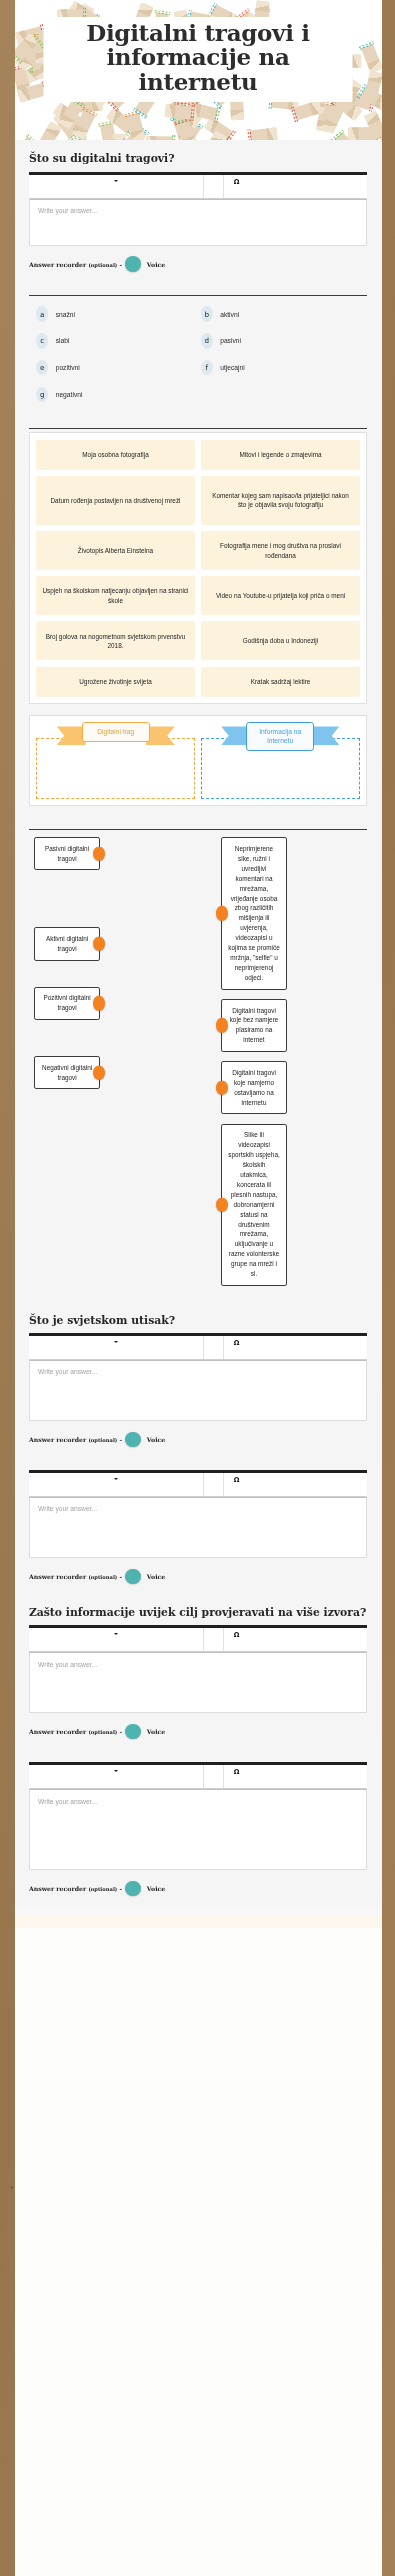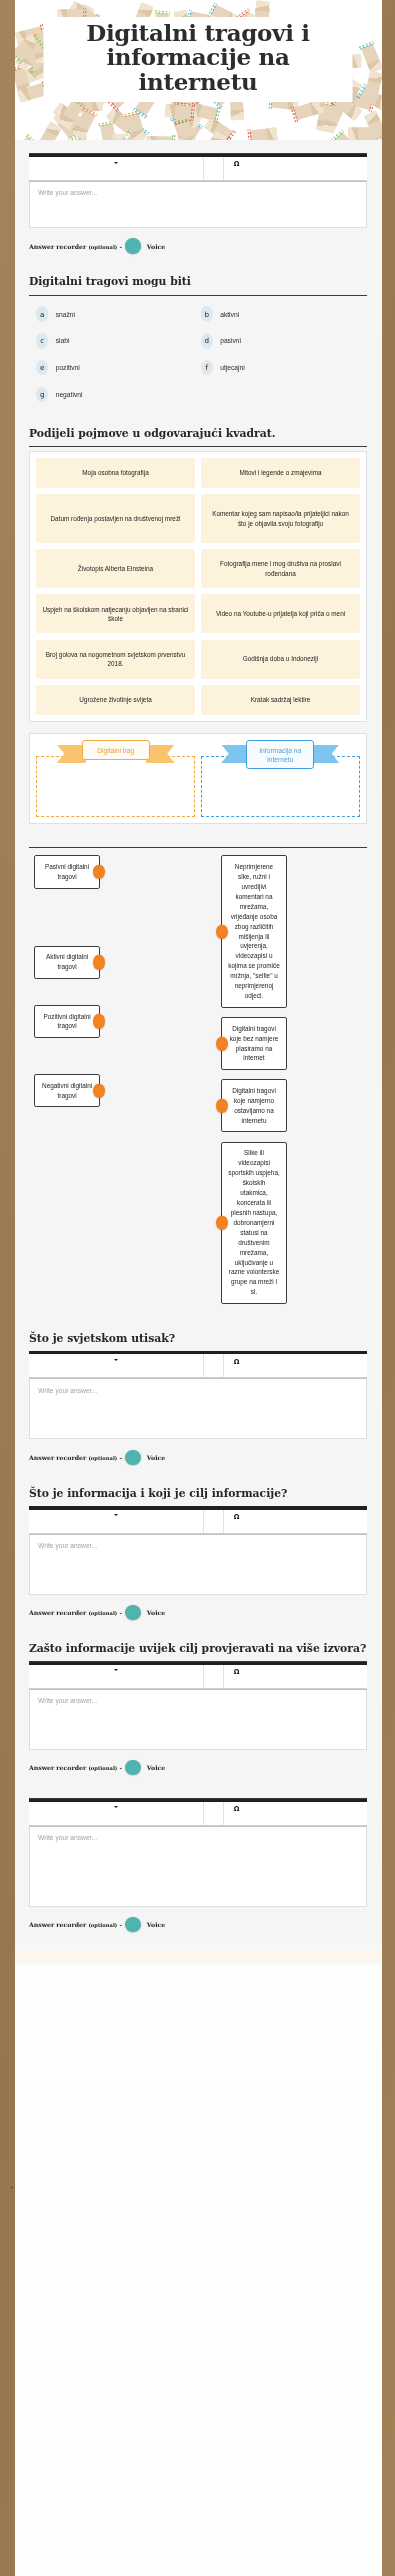--- a/index.html
+++ b/index.html
@@ -504,41 +504,41 @@
         <span class="pencil" style="left: 2.94%; top: 56.38%; transform: rotate(254deg); color: rgb(216, 50, 42);"></span>
       </div>
     <div class="hero-title-plate">
       <div class="hero-title">Digitalni tragovi i informacije na internetu</div>
     </div>
   </div>
 
   <div class="content">
 
     <div class="section">
+      <div class="q-title">Što su digitalni tragovi?</div>
       <div class="q-rule"></div>
       <div class="editor">
         <div class="editor-topbar"></div>
         <div class="editor-toolbar">
           <div class="tb-select">
             <span class="caret"></span>
           </div>
           <div class="tb-gap"></div>
           <div class="tb-omega">Ω</div>
         </div>
         <div class="editor-body eh-1">Write your answer...</div>
       </div>
       <div class="recorder">
         <span class="rec-label"><span>Answer recorder</span> <span class="opt">(optional)</span> <span>-</span></span>
         <span class="rec-btn"></span>
         <span class="rec-voice">Voice</span>
       </div>
     </div>
 
     <div class="section">
-      <div class="q-title">Digitalni tragovi mogu biti</div>
       <div class="q-rule"></div>
       <div class="mc-grid" id="mc-grid">
           <div class="mc-item">
             <span class="mc-badge">a</span>
             <span class="mc-text">snažni</span>
           </div>
           <div class="mc-item">
             <span class="mc-badge">b</span>
             <span class="mc-text">aktivni</span>
           </div>
@@ -559,21 +559,20 @@
             <span class="mc-text">utjecajni</span>
           </div>
           <div class="mc-item">
             <span class="mc-badge">g</span>
             <span class="mc-text">negativni</span>
           </div>
         </div>
     </div>
 
     <div class="section">
-      <div class="q-title">Podijeli pojmove u odgovarajući kvadrat.</div>
       <div class="q-rule"></div>
       <div class="bank" id="bank">
           <div class="chip">Moja osobna fotografija</div>
           <div class="chip">Mitovi i legende o zmajevima</div>
           <div class="chip mid">Datum rođenja postavljen na društvenoj mreži</div>
           <div class="chip tall">Komentar kojeg sam napisao/la prijateljici nakon što je objavila svoju fotografiju</div>
           <div class="chip">Životopis Alberta Einsteina</div>
           <div class="chip mid">Fotografija mene i mog društva na proslavi rođendana</div>
           <div class="chip mid">Uspjeh na školskom natjecanju objavljen na stranici škole</div>
           <div class="chip mid">Video na Youtube-u prijatelja koji priča o meni</div>
@@ -655,21 +654,20 @@
             </div>
             <div class="editor-body eh-2">Write your answer...</div>
           </div>
           <div class="recorder">
             <span class="rec-label"><span>Answer recorder</span> <span class="opt">(optional)</span> <span>-</span></span>
             <span class="rec-btn"></span>
             <span class="rec-voice">Voice</span>
           </div>
         </div>
         <div class="section">
-          <div class="q-title">Što je informacija i koji je cilj informacije?</div>
           <div class="q-rule"></div>
           <div class="editor">
             <div class="editor-topbar"></div>
             <div class="editor-toolbar">
               <div class="tb-select">
                 <span class="caret"></span>
               </div>
               <div class="tb-gap"></div>
               <div class="tb-omega">Ω</div>
             </div>

